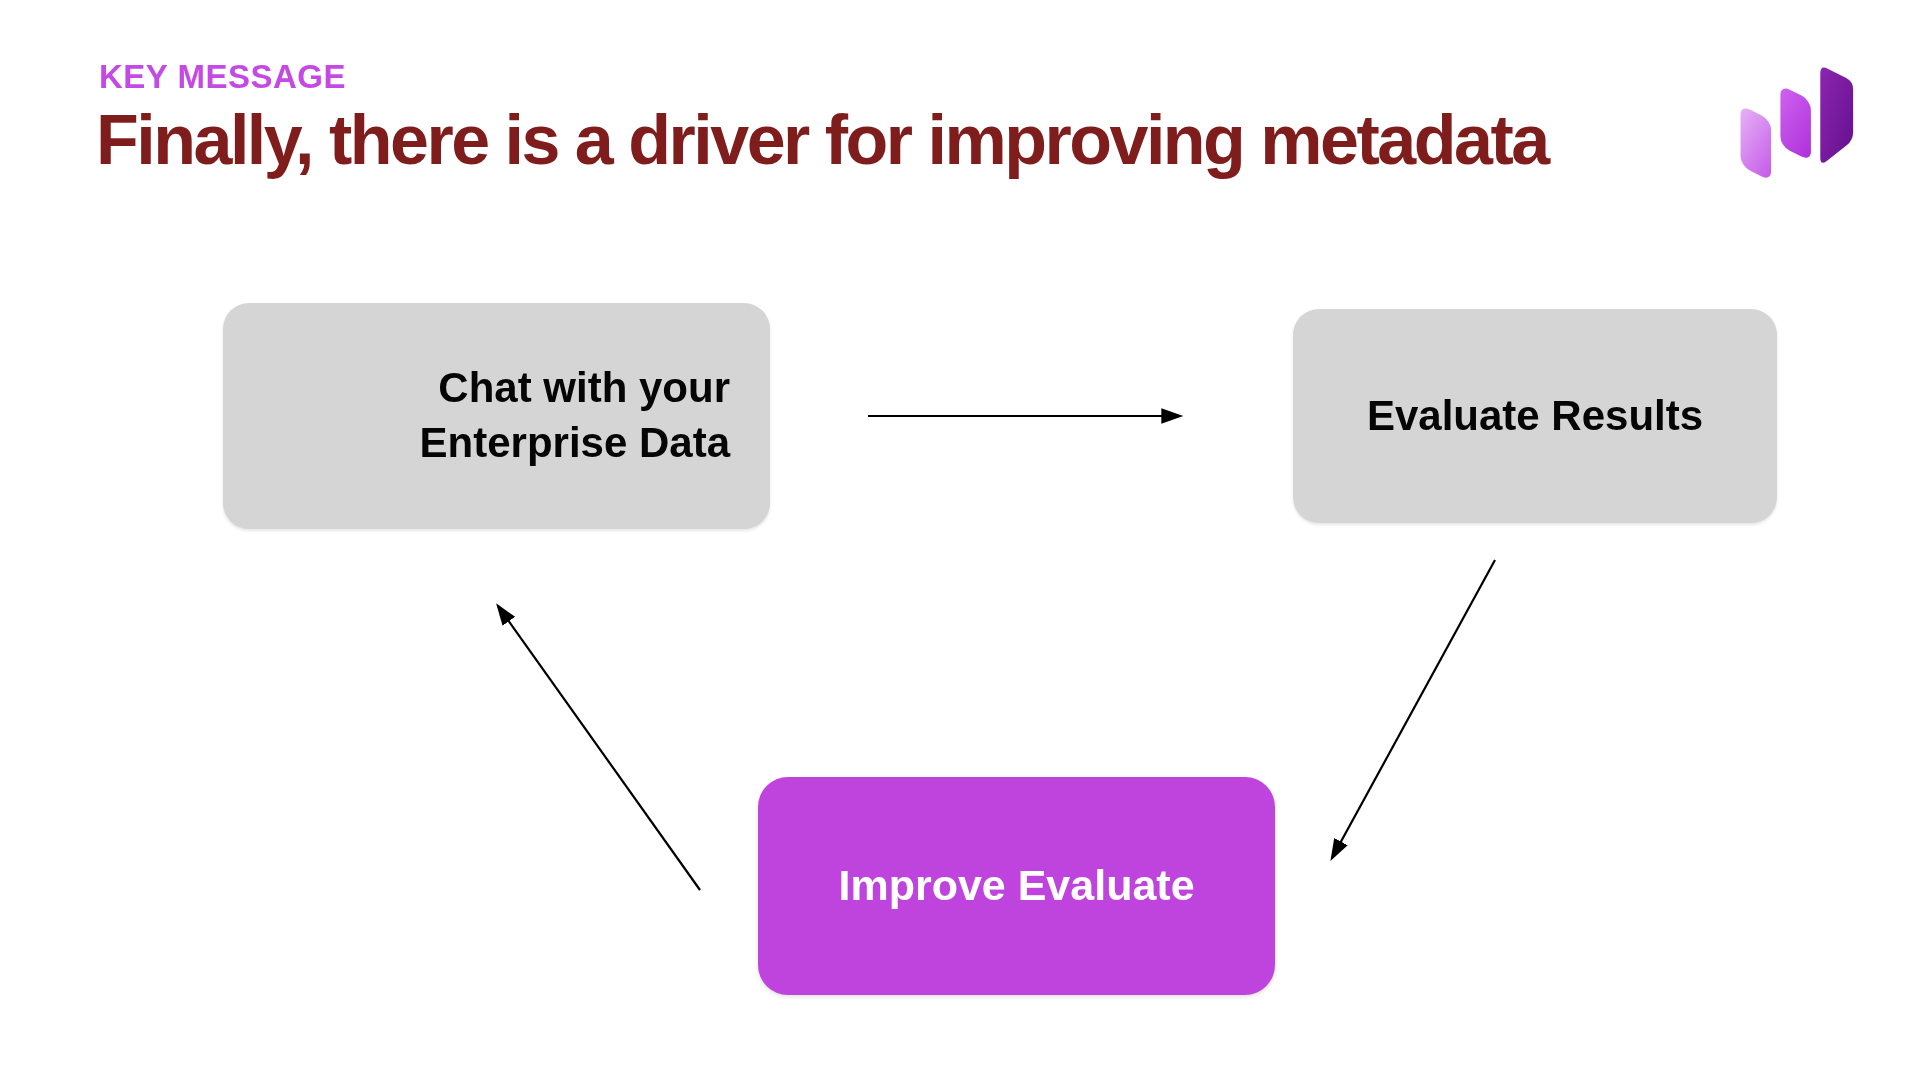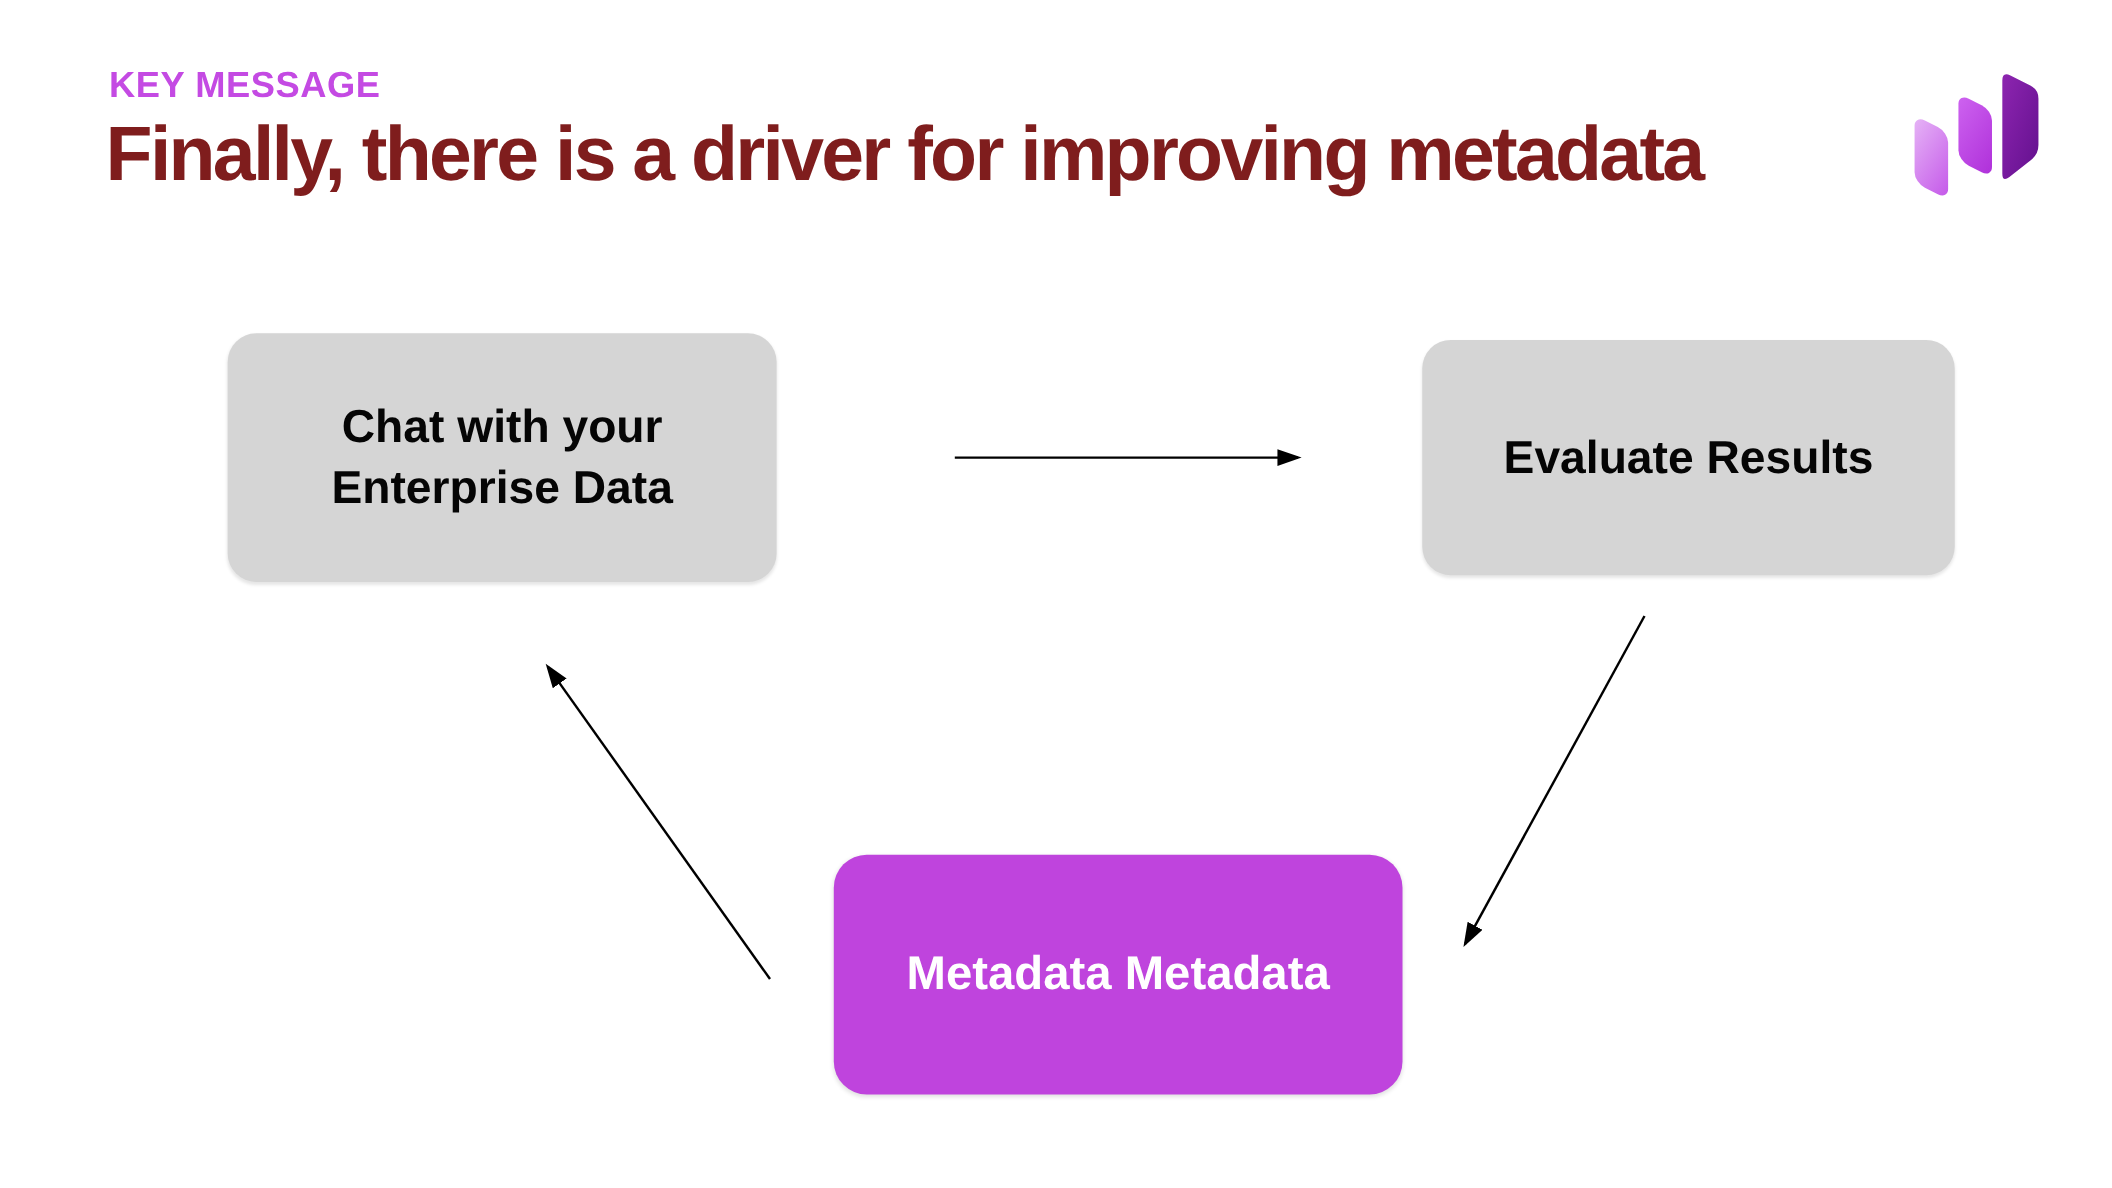--- a/index.html
+++ b/index.html
@@ -59,21 +59,21 @@
     font-size: 42px;
     box-shadow: 0 2px 3px rgba(0,0,0,0.10);
   }
   .node-accent {
     background: #bf44dd;
     color: #ffffff;
     border-radius: 30px;
     font-size: 43px;
     box-shadow: 0 2px 4px rgba(0,0,0,0.12);
   }
-  .node-chat     { left: 207px;  top: 303px; width: 499px; height: 226px; }
+  .node-chat     { left: 223px;  top: 303px; width: 547px; height: 226px; text-align: right; }
   .node-evaluate { left: 1293px; top: 309px; width: 484px; height: 214px; }
   .node-improve  { left: 758px;  top: 777px; width: 517px; height: 218px; }
   .arrows {
     position: absolute;
     left: 0; top: 0;
     width: 1920px;
     height: 1080px;
     pointer-events: none;
   }
 </style>
@@ -113,21 +113,21 @@
              Q 97 70 91.5 74.3
              L 74.5 87.7
              Q 69 92 69 85
              Z" fill="url(#gDark)"></path>
   </svg>
 
   <div class="node node-gray node-chat">Chat with your Enterprise Data</div>
 
   <div class="node node-gray node-evaluate">Evaluate Results</div>
 
-  <div class="node node-accent node-improve">Metadata Metadata</div>
+  <div class="node node-accent node-improve">Improve Evaluate</div>
 
   <svg class="arrows" viewBox="0 0 1920 1080" aria-hidden="true">
     <defs>
       <marker id="ah" markerWidth="12" markerHeight="10" refX="8.5" refY="3.5" orient="auto" markerUnits="strokeWidth">
         <path d="M0,0 L10,3.5 L0,7 Z" fill="#000000"></path>
       </marker>
     </defs>
     <line x1="868" y1="416" x2="1180" y2="416" stroke="#000000" stroke-width="2.2" marker-end="url(#ah)"></line>
     <line x1="1495" y1="560" x2="1332" y2="858" stroke="#000000" stroke-width="2.2" marker-end="url(#ah)"></line>
     <line x1="700" y1="890" x2="498" y2="606" stroke="#000000" stroke-width="2.2" marker-end="url(#ah)"></line>

